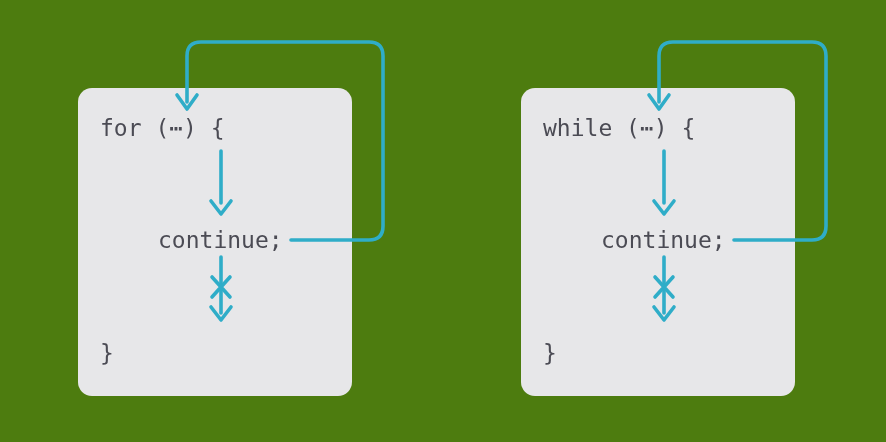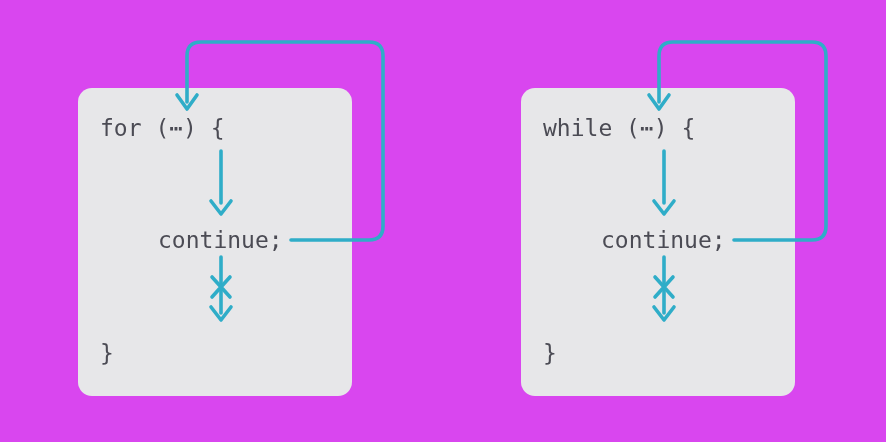--- a/index.html
+++ b/index.html
@@ -4,21 +4,21 @@
 <style>
   html, body {
     margin: 0;
     padding: 0;
     background: #ffffff;
   }
   .figure {
     position: relative;
     width: 886px;
     height: 442px;
-    background: #d946ef;
+    background: #4d7c0f;
     display: flex;
     overflow: hidden;
   }
   .panel {
     display: block;
     flex: 0 0 443px;
   }
   .panel path {
     fill: none;
     stroke-width: 3.6;

